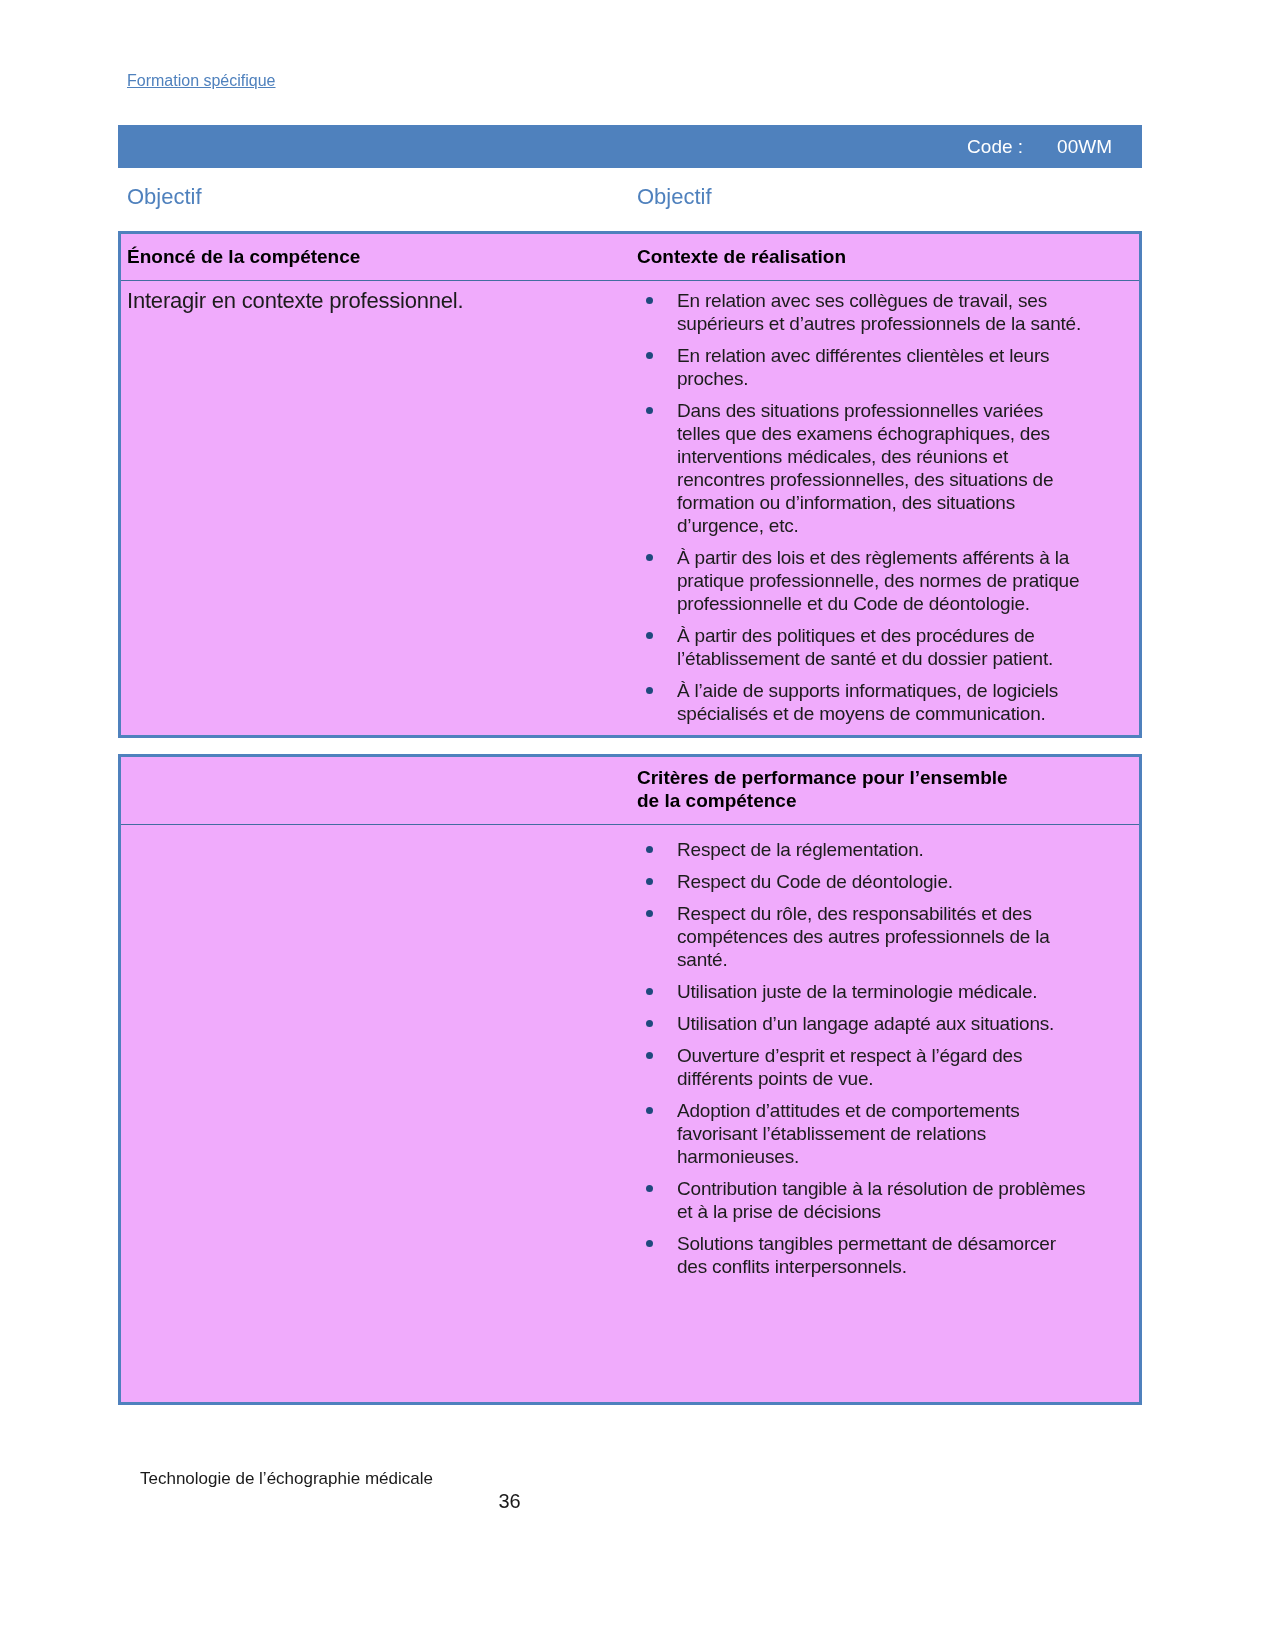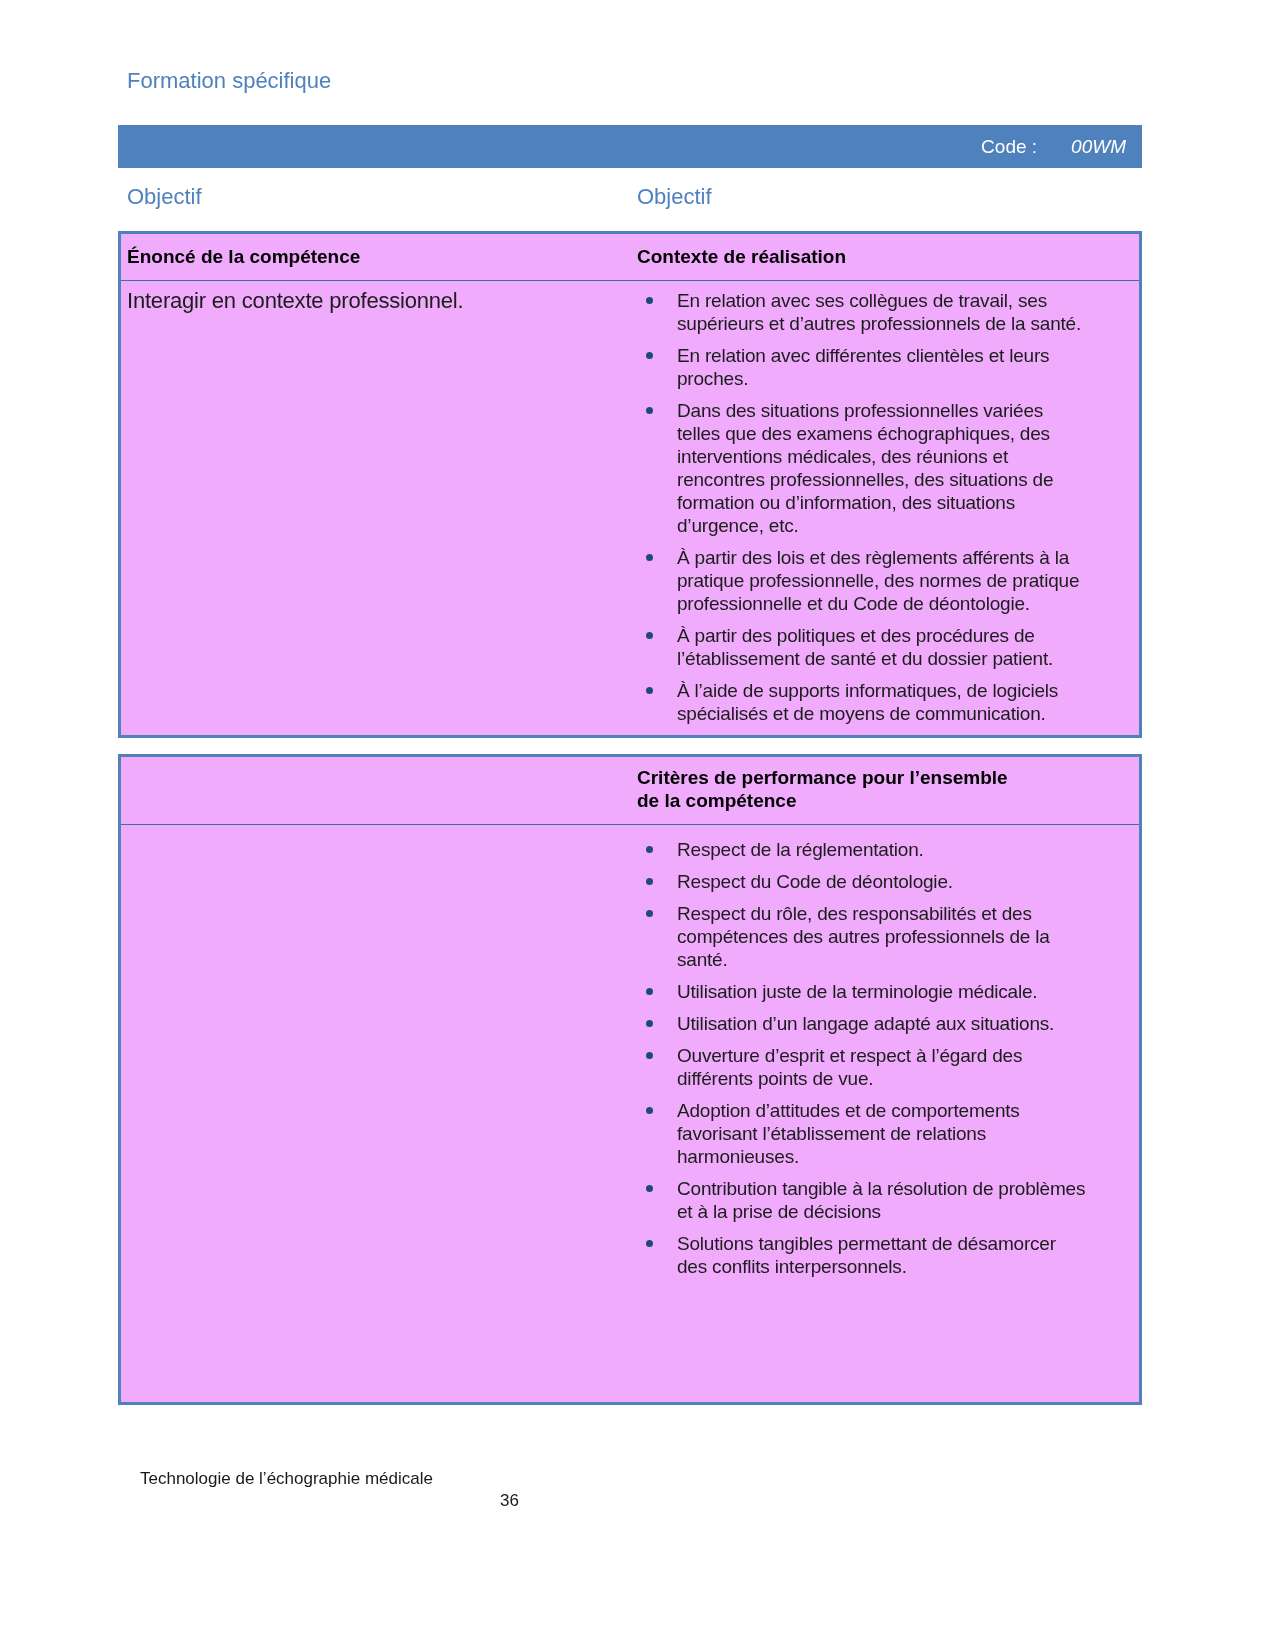--- a/index.html
+++ b/index.html
@@ -10,33 +10,34 @@
     padding-top:68px;
     background:#ffffff;
     font-family:"Liberation Sans", sans-serif;
     color:#1c1c1c;
     overflow:hidden;
   }
   .content { margin-left:118px; width:1024px; }
 
   .section-label {
     margin-left:9px;
-    font-size:22px; line-height:26px;
+    font-size:16px; line-height:26px;
     color:#4f81bd;
+    text-decoration:underline;
   }
 
   .banner {
     margin-top:31px;
     height:43px;
     background:#4f81bd;
     display:flex; align-items:center; justify-content:flex-end;
-    padding-right:16px; box-sizing:border-box;
+    padding-right:30px; box-sizing:border-box;
     color:#ffffff; font-size:19px;
   }
-  .banner .code-value { margin-left:34px;font-style:italic; }
+  .banner .code-value { margin-left:34px; }
 
   .col-headings {
     margin-top:15px;
     display:grid; grid-template-columns:519px 1fr;
   }
   .col-heading {
     font-size:22px; line-height:27px; font-weight:normal; color:#4f81bd;
   }
   .col-heading.left { padding-left:9px; }
 
@@ -80,21 +81,21 @@
     background:#1f497d;
   }
 
   .footer-program {
     margin:64px 0 0 22px;
     font-size:17px; line-height:20px; color:#1a1a1a;
   }
   .footer-pagenum {
     width:1019px; text-align:center;
     margin-top:2px;
-    font-size:17px; line-height:20px; color:#1a1a1a;
+    font-size:20px; line-height:20px; color:#1a1a1a;
   }
 </style>
 </head>
 <body>
 
 <div class="page">
   <div class="content">
 
     <div class="section-label">Formation spécifique</div>
 

